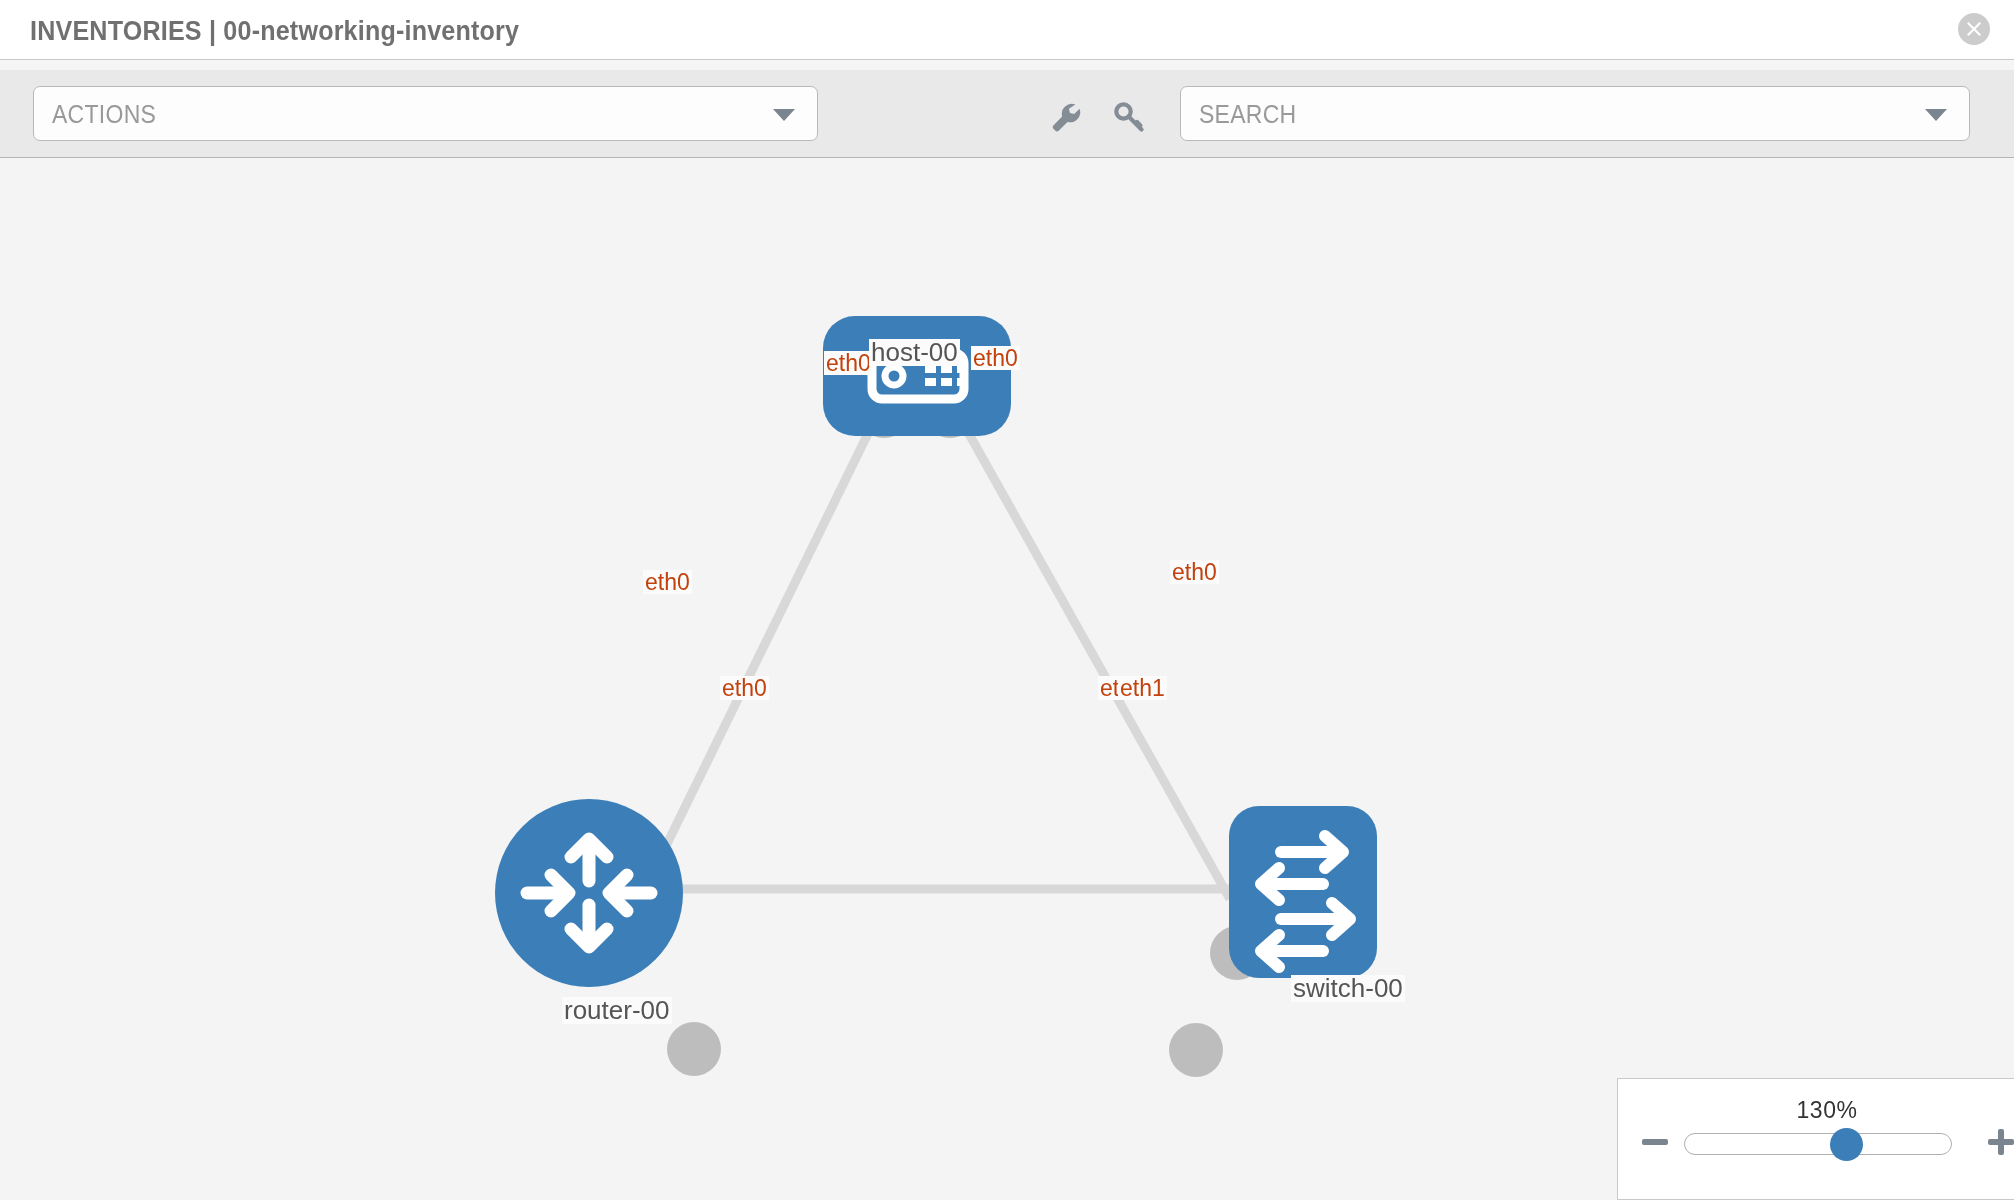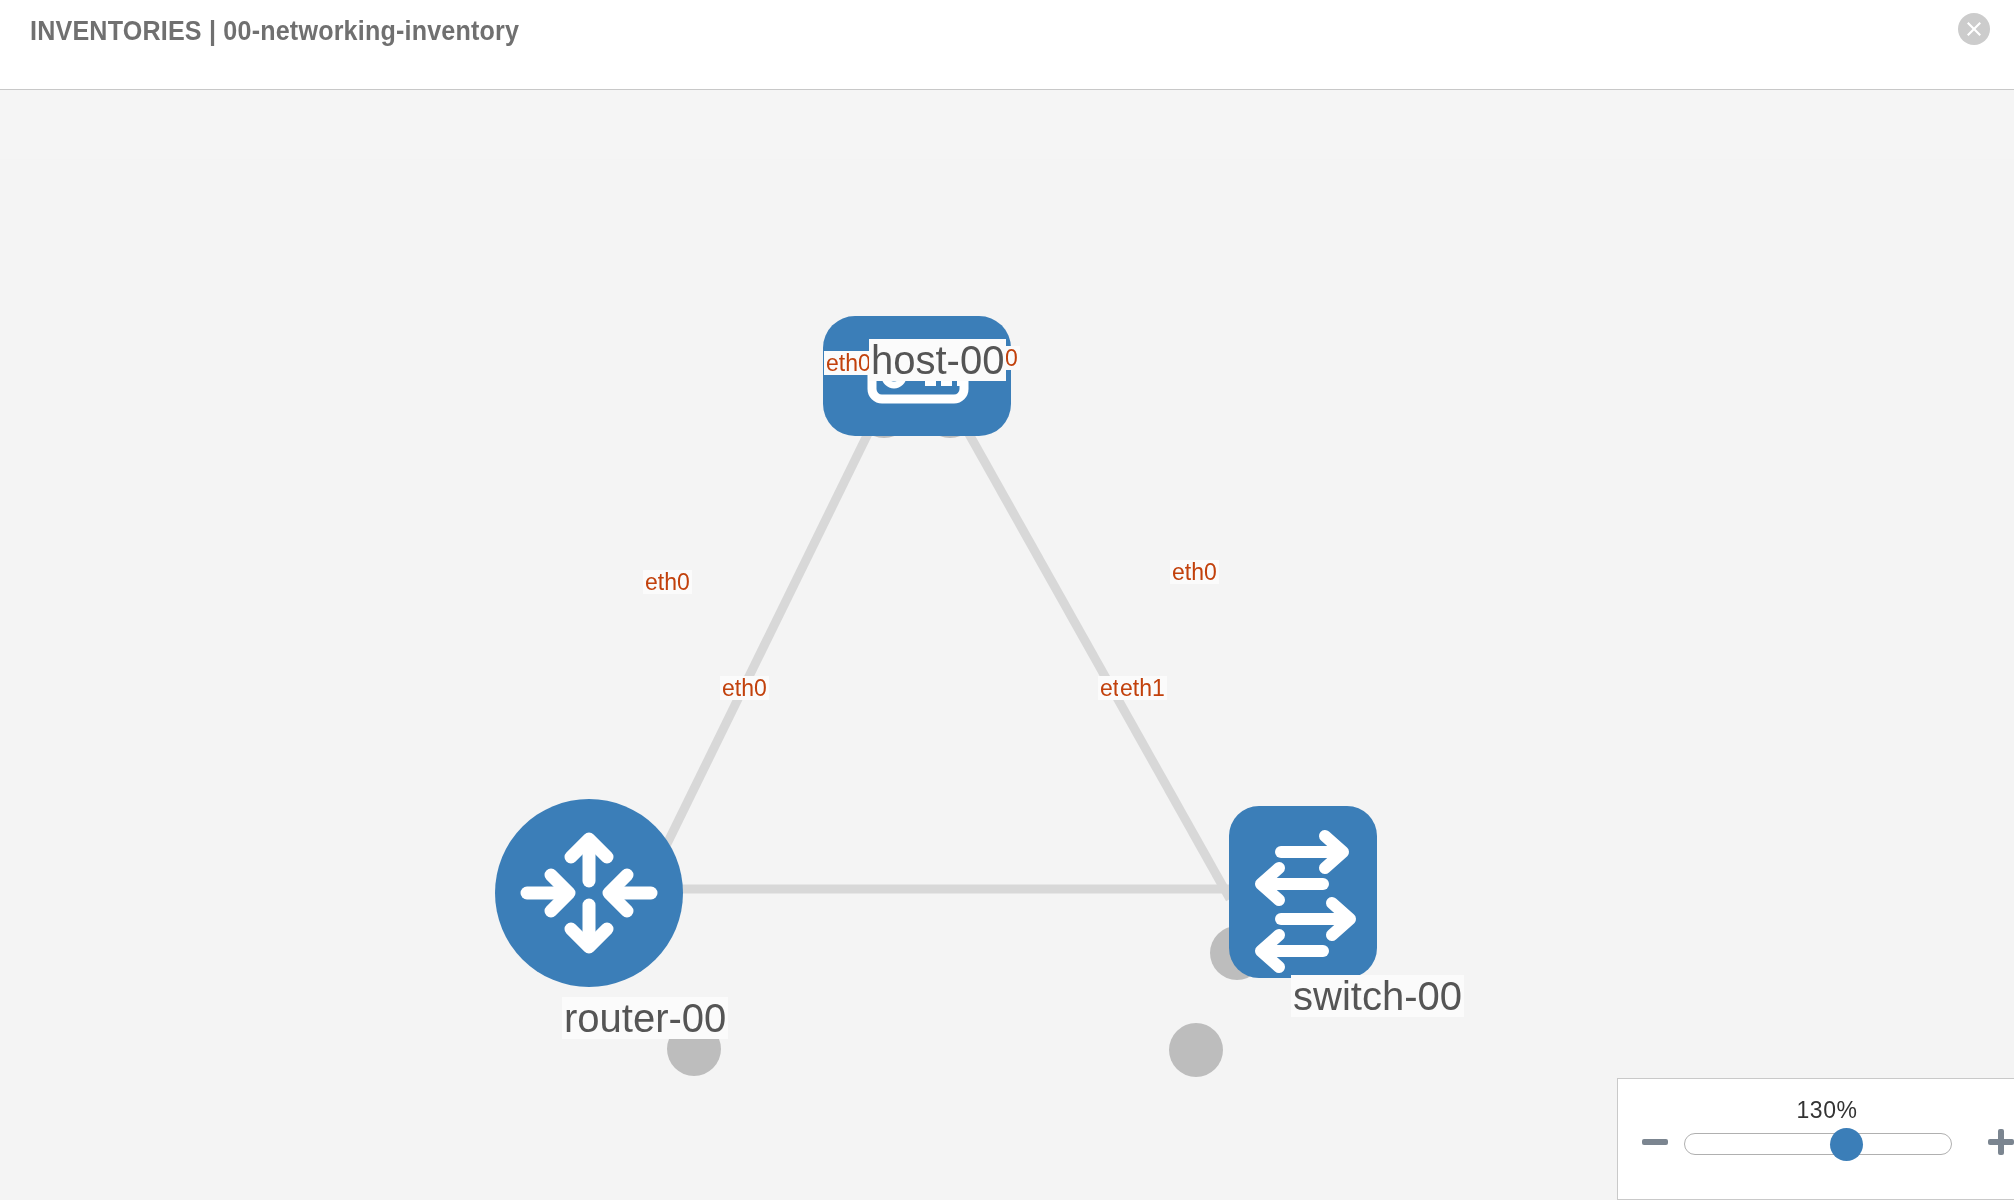--- a/index.html
+++ b/index.html
@@ -20,21 +20,21 @@
     width: 2014px;
     height: 1200px;
     background: #f5f5f5;
   }
 
   
   .header {
     position: absolute;
     left: 0; top: 0;
     width: 2014px;
-    height: 90px;
+    height: 60px;
     background: #ffffff;
     border-bottom: 1px solid #c8c8c8;
     box-sizing: border-box;
   }
   .page-title {
     position: absolute;
     left: 30px;
     top: 16px;
     font-size: 27px;
     font-weight: bold;
@@ -143,21 +143,21 @@
   }
   .topology-svg {
     position: absolute;
     left: 0; top: 0;
     width: 2014px;
     height: 1041px;
   }
 
   .node-label {
     position: absolute;
-    font-size: 40px;
+    font-size: 26px;
     color: #555555;
     background: #fbfbfb;
     white-space: nowrap;
     padding: 0 2px;
     line-height: 1.05;
   }
   .edge-label {
     position: absolute;
     font-size: 23px;
     color: #c2410c;
@@ -227,20 +227,48 @@
 
   <div class="header">
     <div class="page-title">INVENTORIES | 00-networking-inventory</div>
     <div class="close-btn">
       <svg width="32" height="32" viewBox="0 0 32 32">
         <path d="M10.5 9 L16 14.5 L21.5 9 L23 10.5 L17.5 16 L23 21.5 L21.5 23 L16 17.5 L10.5 23 L9 21.5 L14.5 16 L9 10.5 Z" fill="#ffffff"></path>
       </svg>
     </div>
   </div>
 
+  <div class="toolbar">
+
+    <div class="actions-select">
+      <span class="label">ACTIONS</span>
+      <span class="caret"></span>
+    </div>
+
+    <div class="tool-icon wrench">
+      <svg width="38" height="38" viewBox="0 0 38 38">
+        <path d="M29.4 6.6 a10 10 0 0 0 -13.2 12.0 L7.6 27.2 a2.6 2.6 0 0 0 0 3.7 l1.6 1.6 a2.6 2.6 0 0 0 3.7 0 l8.6 -8.6 a10 10 0 0 0 12.0 -13.2 l-5.3 5.3 -4.2 -1.1 -1.1 -4.2 z" fill="#848c96"></path>
+      </svg>
+    </div>
+
+    <div class="tool-icon key">
+      <svg width="38" height="38" viewBox="0 0 38 38">
+        <g fill="none" stroke="#848c96" stroke-width="4.2" stroke-linecap="round">
+          <circle cx="13.5" cy="13.5" r="7.2"></circle>
+          <line x1="18.6" y1="18.6" x2="31.5" y2="31.5"></line>
+          <line x1="27.0" y1="24.0" x2="30.4" y2="27.4"></line>
+        </g>
+      </svg>
+    </div>
+
+    <div class="search-select">
+      <span class="label">SEARCH</span>
+      <span class="caret"></span>
+    </div>
+  </div>
 
   <div class="canvas">
 
     <svg class="topology-svg" viewBox="0 0 2014 1041">
 
       <g>
           router-00 --&gt;
         <line x1="880" y1="250" x2="640" y2="740" stroke="#d8d8d8" stroke-width="9"></line>
           switch-00 --&gt;
         <line x1="955" y1="250" x2="1230" y2="740" stroke="#d8d8d8" stroke-width="9"></line>

